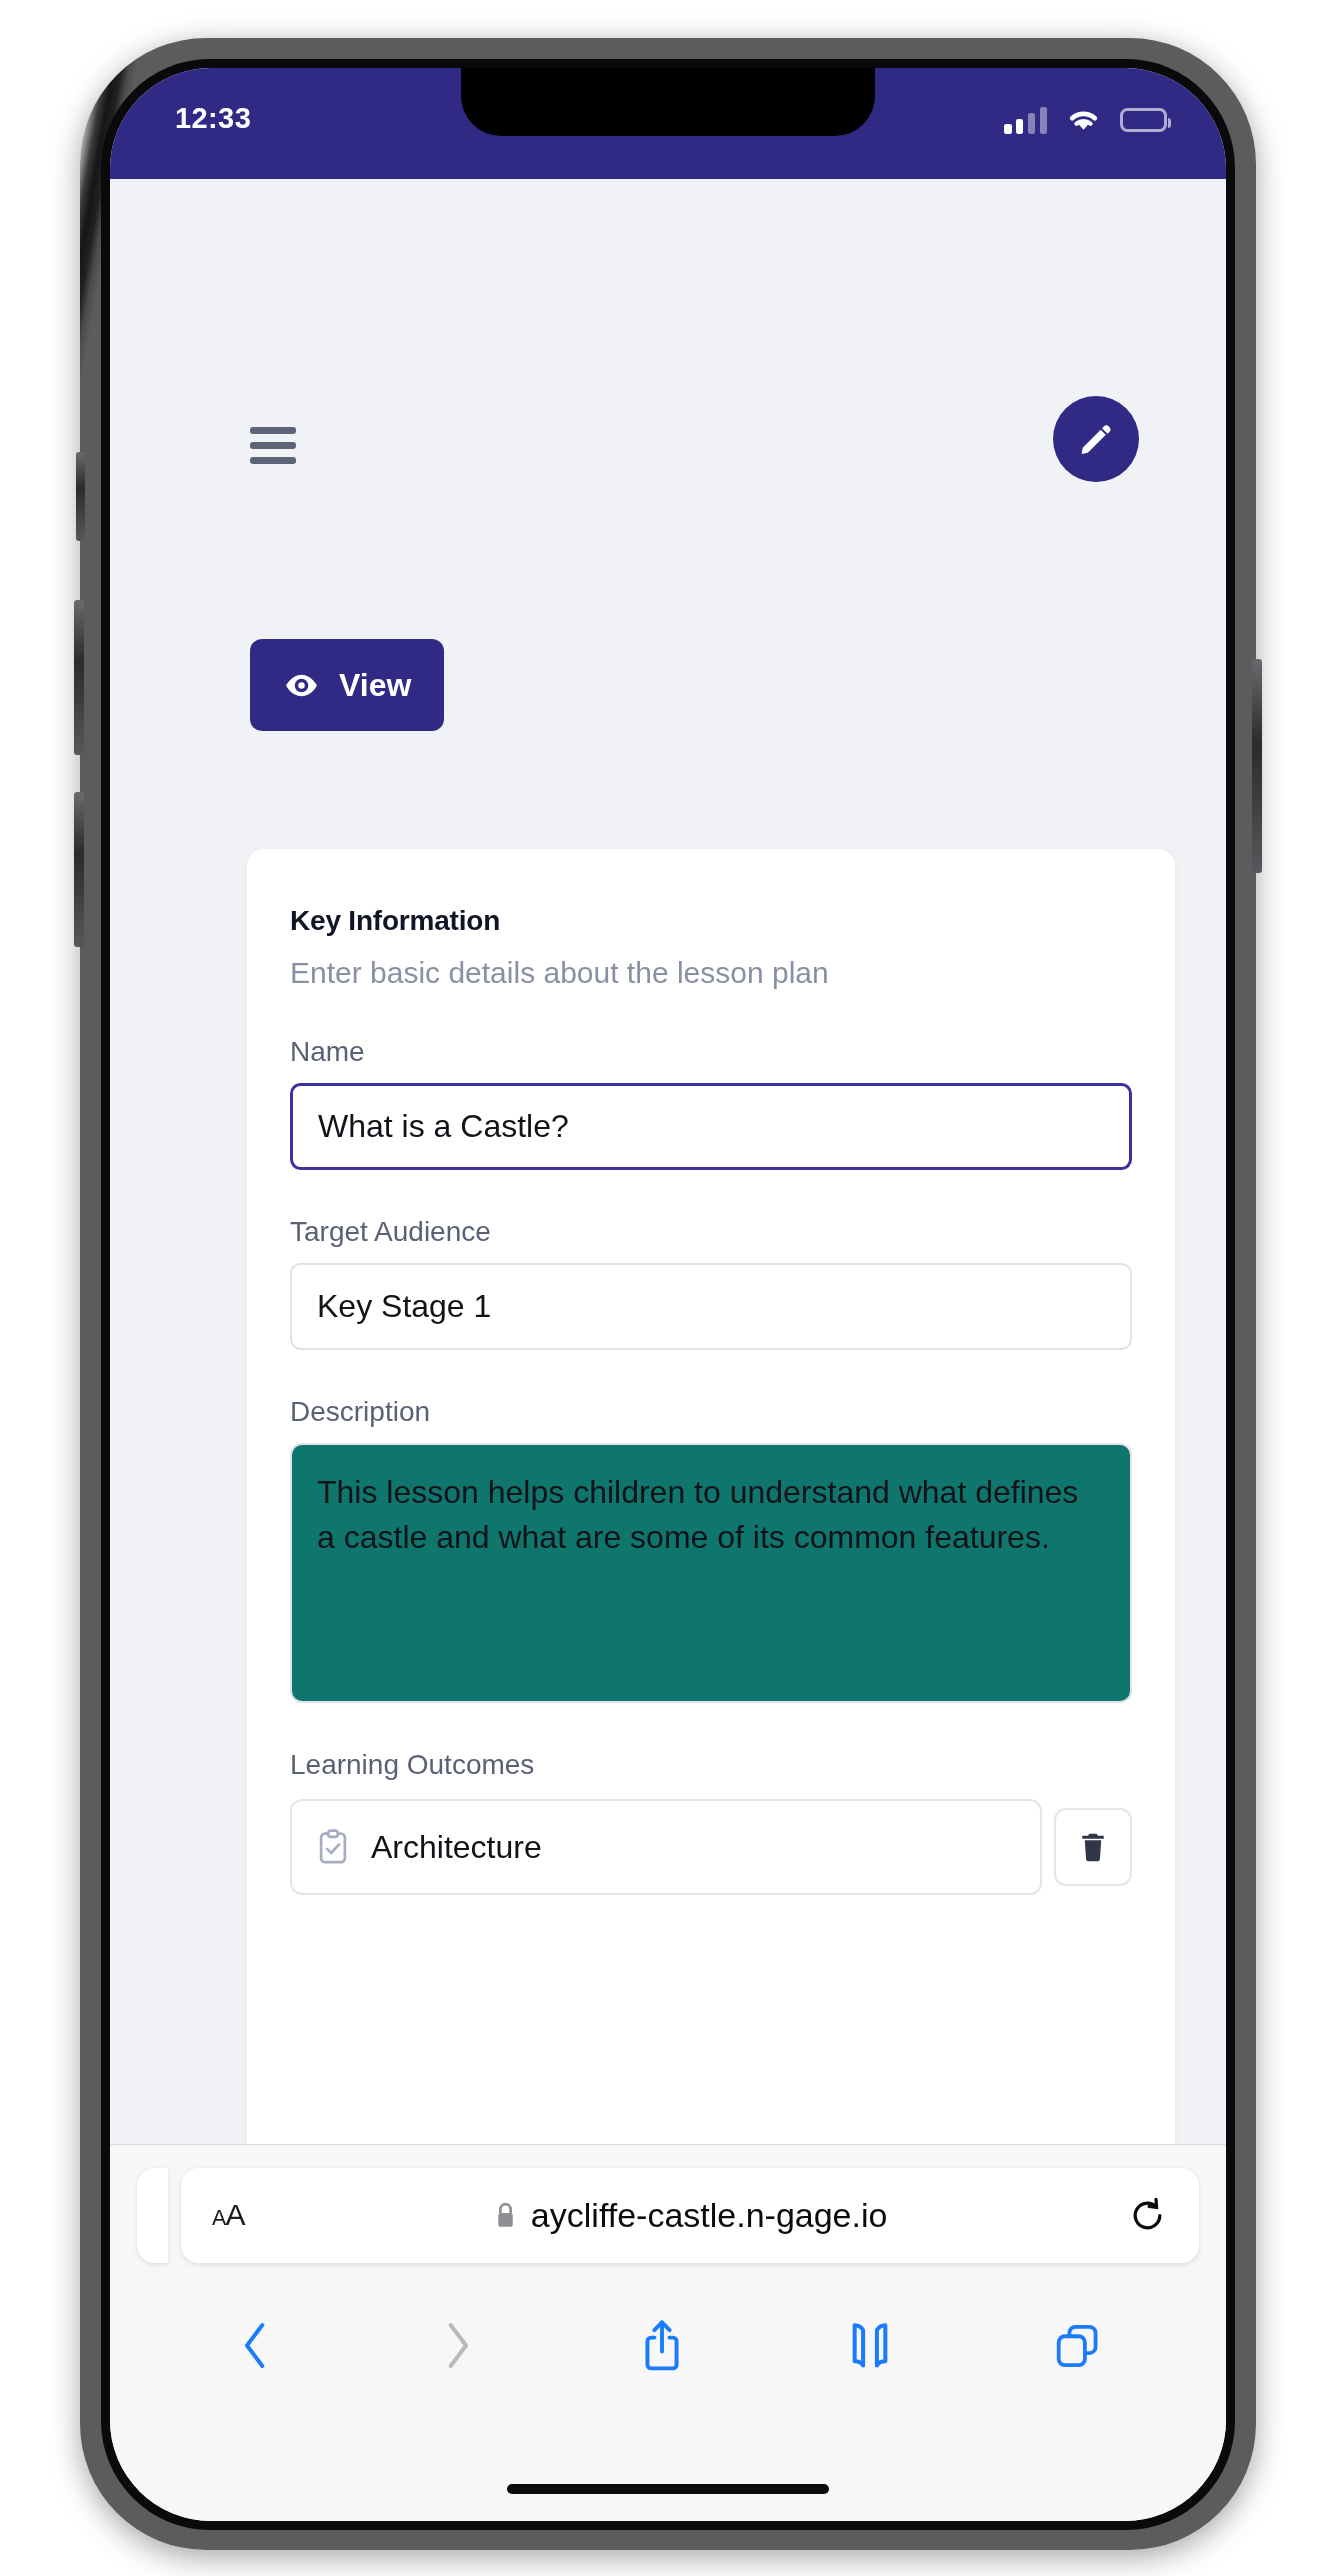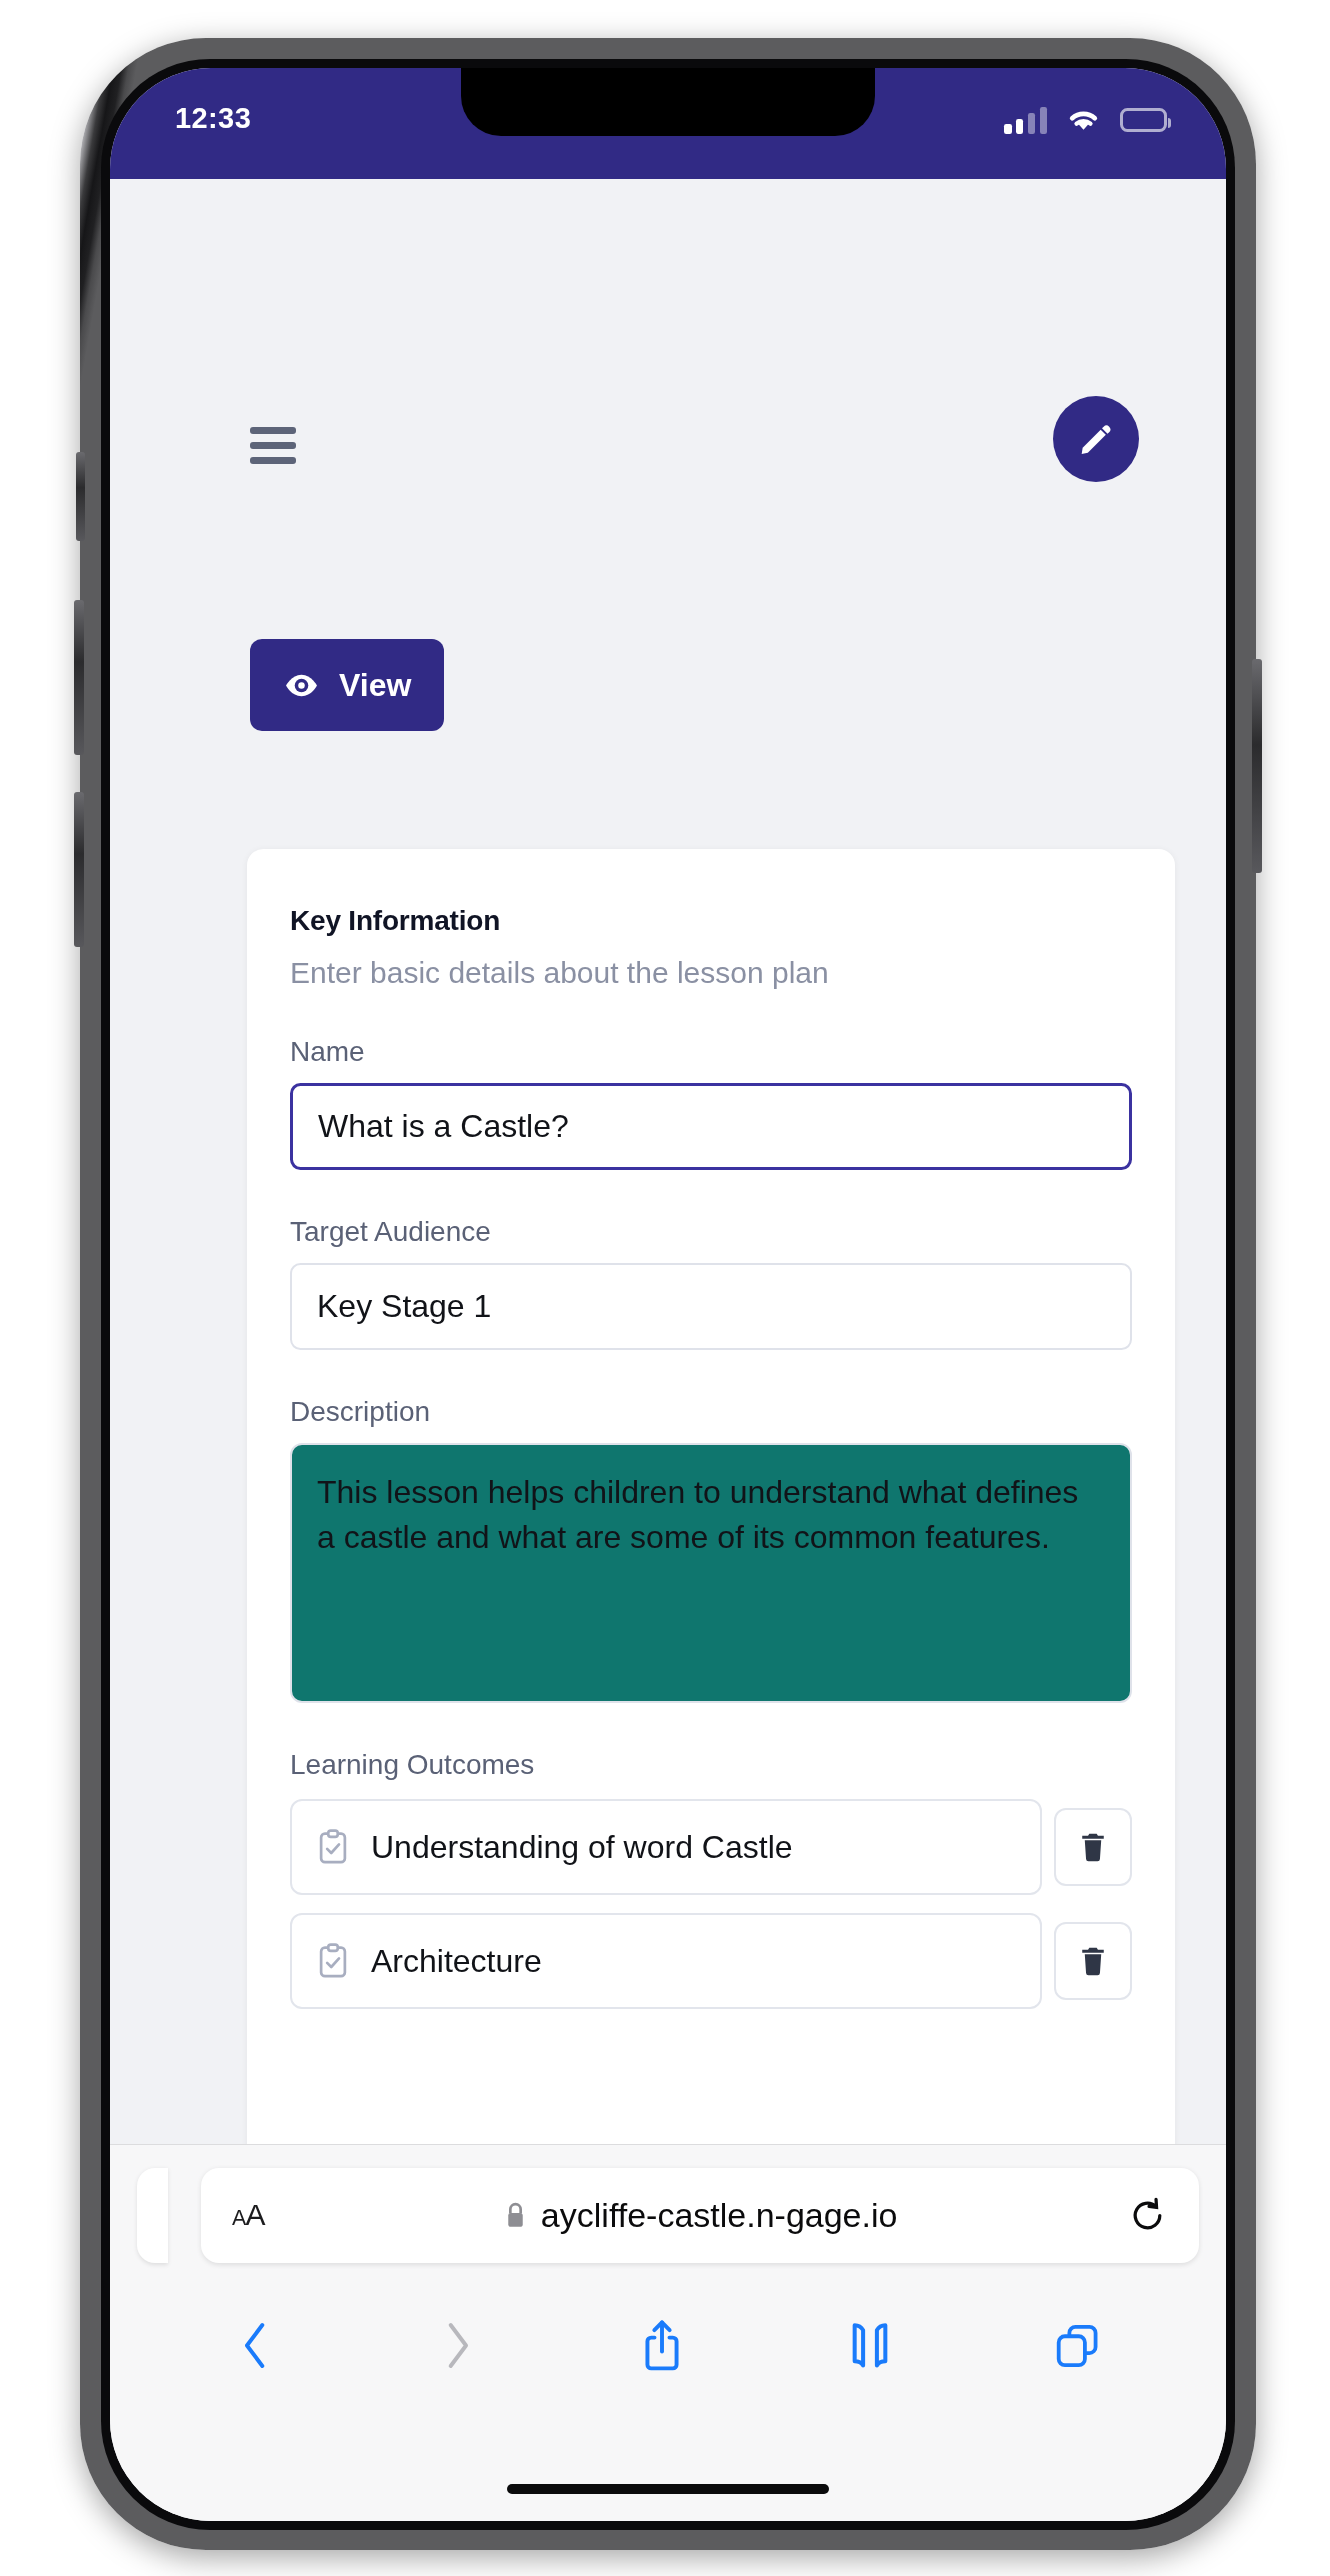--- a/index.html
+++ b/index.html
@@ -251,21 +251,21 @@
   }
   #tab-peek {
     width: 31px; height: 95px;
     background: #ffffff;
     border-radius: 18px 0 0 18px;
     box-shadow: 0 1.5px 4.4px rgba(0,0,0,.10);
     flex: 0 0 auto;
   }
   #url-bar {
     flex: 1;
-    margin-left: 33px;
+    margin-left: 13px;
     height: 95px;
     background: #ffffff;
     border-radius: 18px;
     box-shadow: 0 1.5px 5.2px rgba(0,0,0,.10);
     display: flex; align-items: center;
     padding: 0 31px;
     position: relative;
     gap: 28px;
   }
   #aa-button { font-size: 30px; color:#1c1c1e; letter-spacing:-0.7px; }
@@ -370,40 +370,20 @@
         </div>
 
         <div class="field">
           <div class="field-label">Description</div>
           <div class="textarea-box">This lesson helps children to understand what defines a castle and what are some of its common features.</div>
         </div>
 
         <div class="field">
           <div class="field-label">Learning Outcomes</div>
 
-          <div class="outcome-row">
-            <div class="outcome-field">
-              <span>
-                <svg width="38" height="38" viewBox="0 0 24 24" fill="none" stroke="#a8aec0" stroke-width="1.7">
-                  <rect x="4.5" y="3.6" width="15" height="18" rx="2.4"></rect>
-                  <rect x="9" y="1.6" width="6" height="4" rx="1.6" fill="#fff"></rect>
-                  <path d="M8.3 13.2 l2.6 2.6 l4.9 -5.4" stroke-linecap="round" stroke-linejoin="round"></path>
-                </svg>
-              </span>
-              <span class="outcome-text">Understanding of word Castle</span>
-            </div>
-            <div class="outcome-delete">
-              <span>
-                <svg width="34" height="34" viewBox="0 0 24 24" fill="#2f3646">
-                  <path d="M9.4 2.6h5.2l.9 1.5h4.1v2H4.4v-2h4.1z"></path>
-                  <path d="M6.2 7.2h11.6l-.9 13.2a1.7 1.7 0 0 1-1.7 1.6H8.8a1.7 1.7 0 0 1-1.7-1.6z"></path>
-                </svg>
-              </span>
-            </div>
-          </div>
 
           <div class="outcome-row">
             <div class="outcome-field">
               <span>
                 <svg width="38" height="38" viewBox="0 0 24 24" fill="none" stroke="#a8aec0" stroke-width="1.7">
                   <rect x="4.5" y="3.6" width="15" height="18" rx="2.4"></rect>
                   <rect x="9" y="1.6" width="6" height="4" rx="1.6" fill="#fff"></rect>
                   <path d="M8.3 13.2 l2.6 2.6 l4.9 -5.4" stroke-linecap="round" stroke-linejoin="round"></path>
                 </svg>
               </span>

